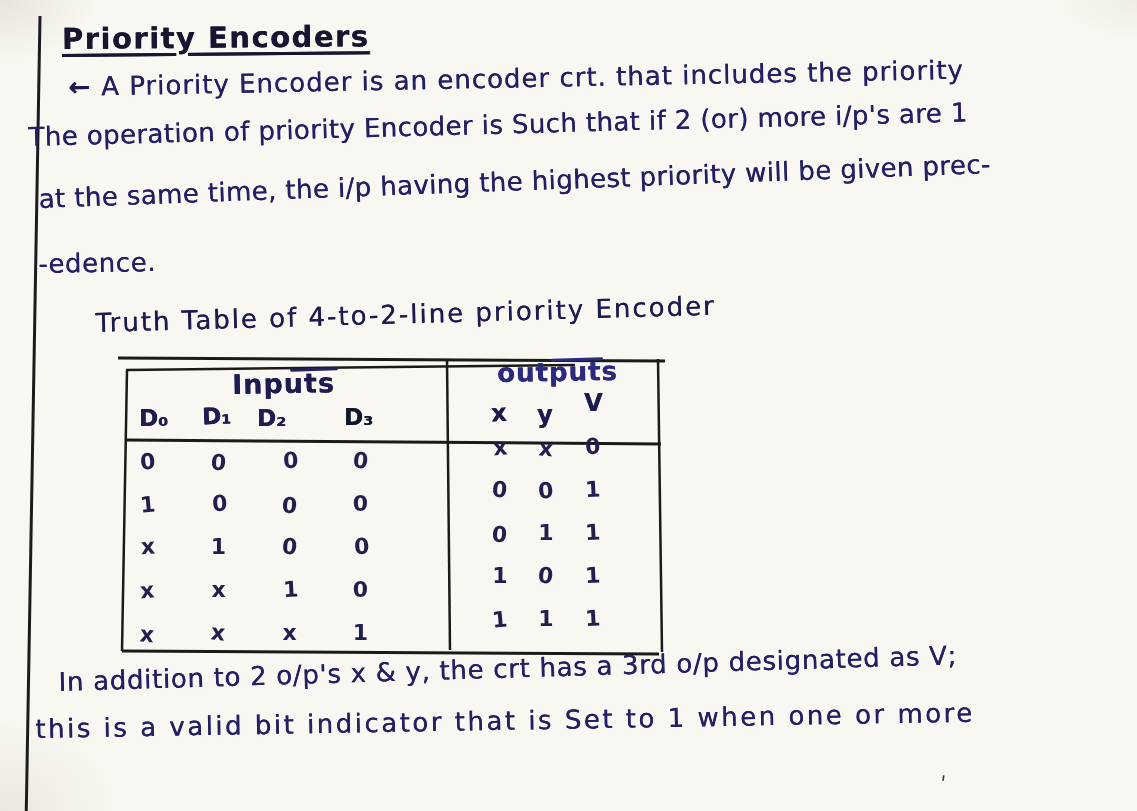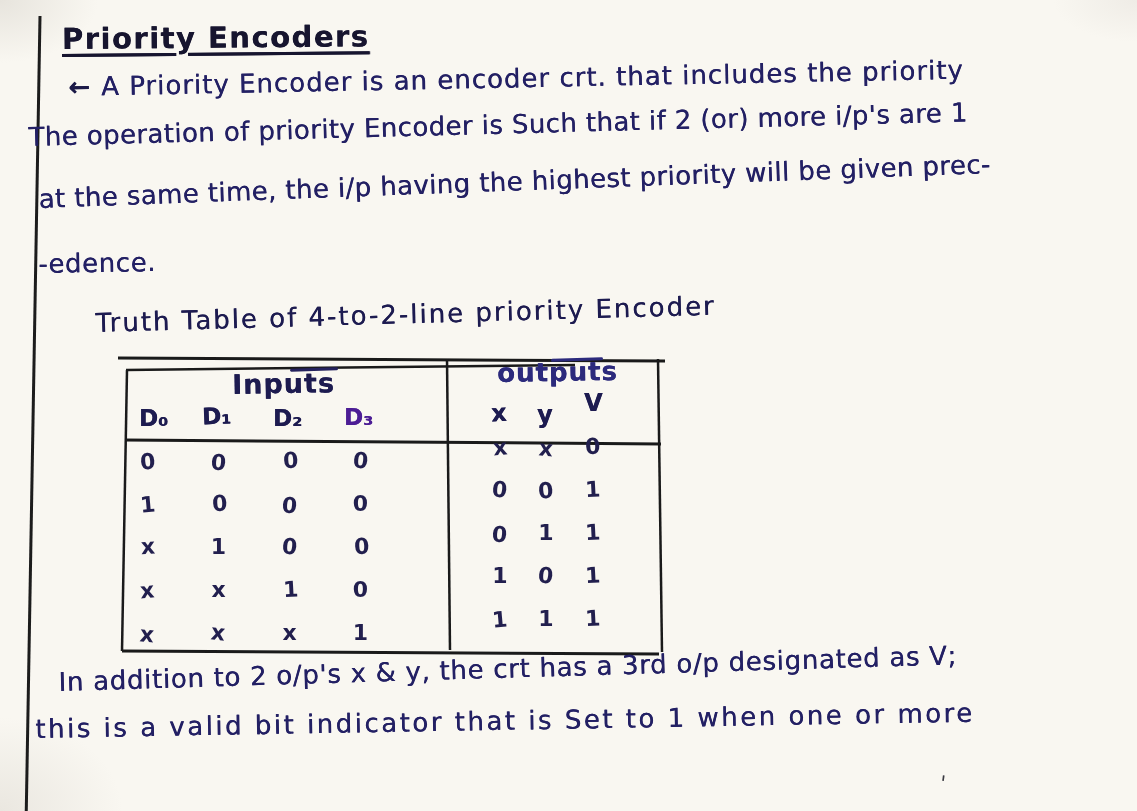--- a/index.html
+++ b/index.html
@@ -29,22 +29,22 @@
   .l3{left:38px;top:168px;font-size:26px;letter-spacing:0.4px;transform:rotate(-2.1deg);transform-origin:left top;}
   .l4{left:38px;top:233px;font-size:26px;letter-spacing:0.6px;transform:rotate(-1deg);transform-origin:left top;}
   .caption{left:95px;top:292px;font-size:26px;letter-spacing:2px;color:#1d1b50;transform:rotate(-1.6deg);transform-origin:left top;}
 
   .th{position:absolute;color:#1d1b50;font-weight:bold;}
   .inputs-label{left:232px;top:352px;font-size:27px;letter-spacing:1px;transform:rotate(-1deg);}
   .outputs-label{left:497px;top:341px;font-size:26px;letter-spacing:1px;color:#2c2a7c;transform:rotate(-1deg);}
   .ch{position:absolute;font-size:23px;font-weight:bold;color:#1d1b50;}
   .ch-d0{left:139px;top:389px;}
   .ch-d1{left:202px;top:387px;transform:rotate(-2deg);}
-  .ch-d2{left:273px;top:389px;}
-  .ch-d3{left:344px;top:388px;color:#4c1d95;}
+  .ch-d2{left:257px;top:389px;}
+  .ch-d3{left:344px;top:388px;color:#0f172a;}
   .ch-x{left:491px;top:383px;font-size:24px;transform:rotate(-3deg);}
   .ch-y{left:537px;top:385px;font-size:24px;}
   .ch-v{left:584px;top:373px;font-size:24px;}
 
   .grid{position:absolute;display:grid;align-items:center;justify-items:center;
         font-size:22px;font-weight:bold;color:#221f4e;}
   .igrid{left:112px;top:424px;width:284px;height:214px;grid-template-columns:repeat(4,71px);grid-auto-rows:42.8px;}
   .ogrid{left:477px;top:409px;width:138px;height:216px;grid-template-columns:repeat(3,46px);grid-auto-rows:43.2px;}
   .cell{line-height:1;}
   .grid .cell:nth-child(4n+1){transform:rotate(-5deg) translateY(1px);}

